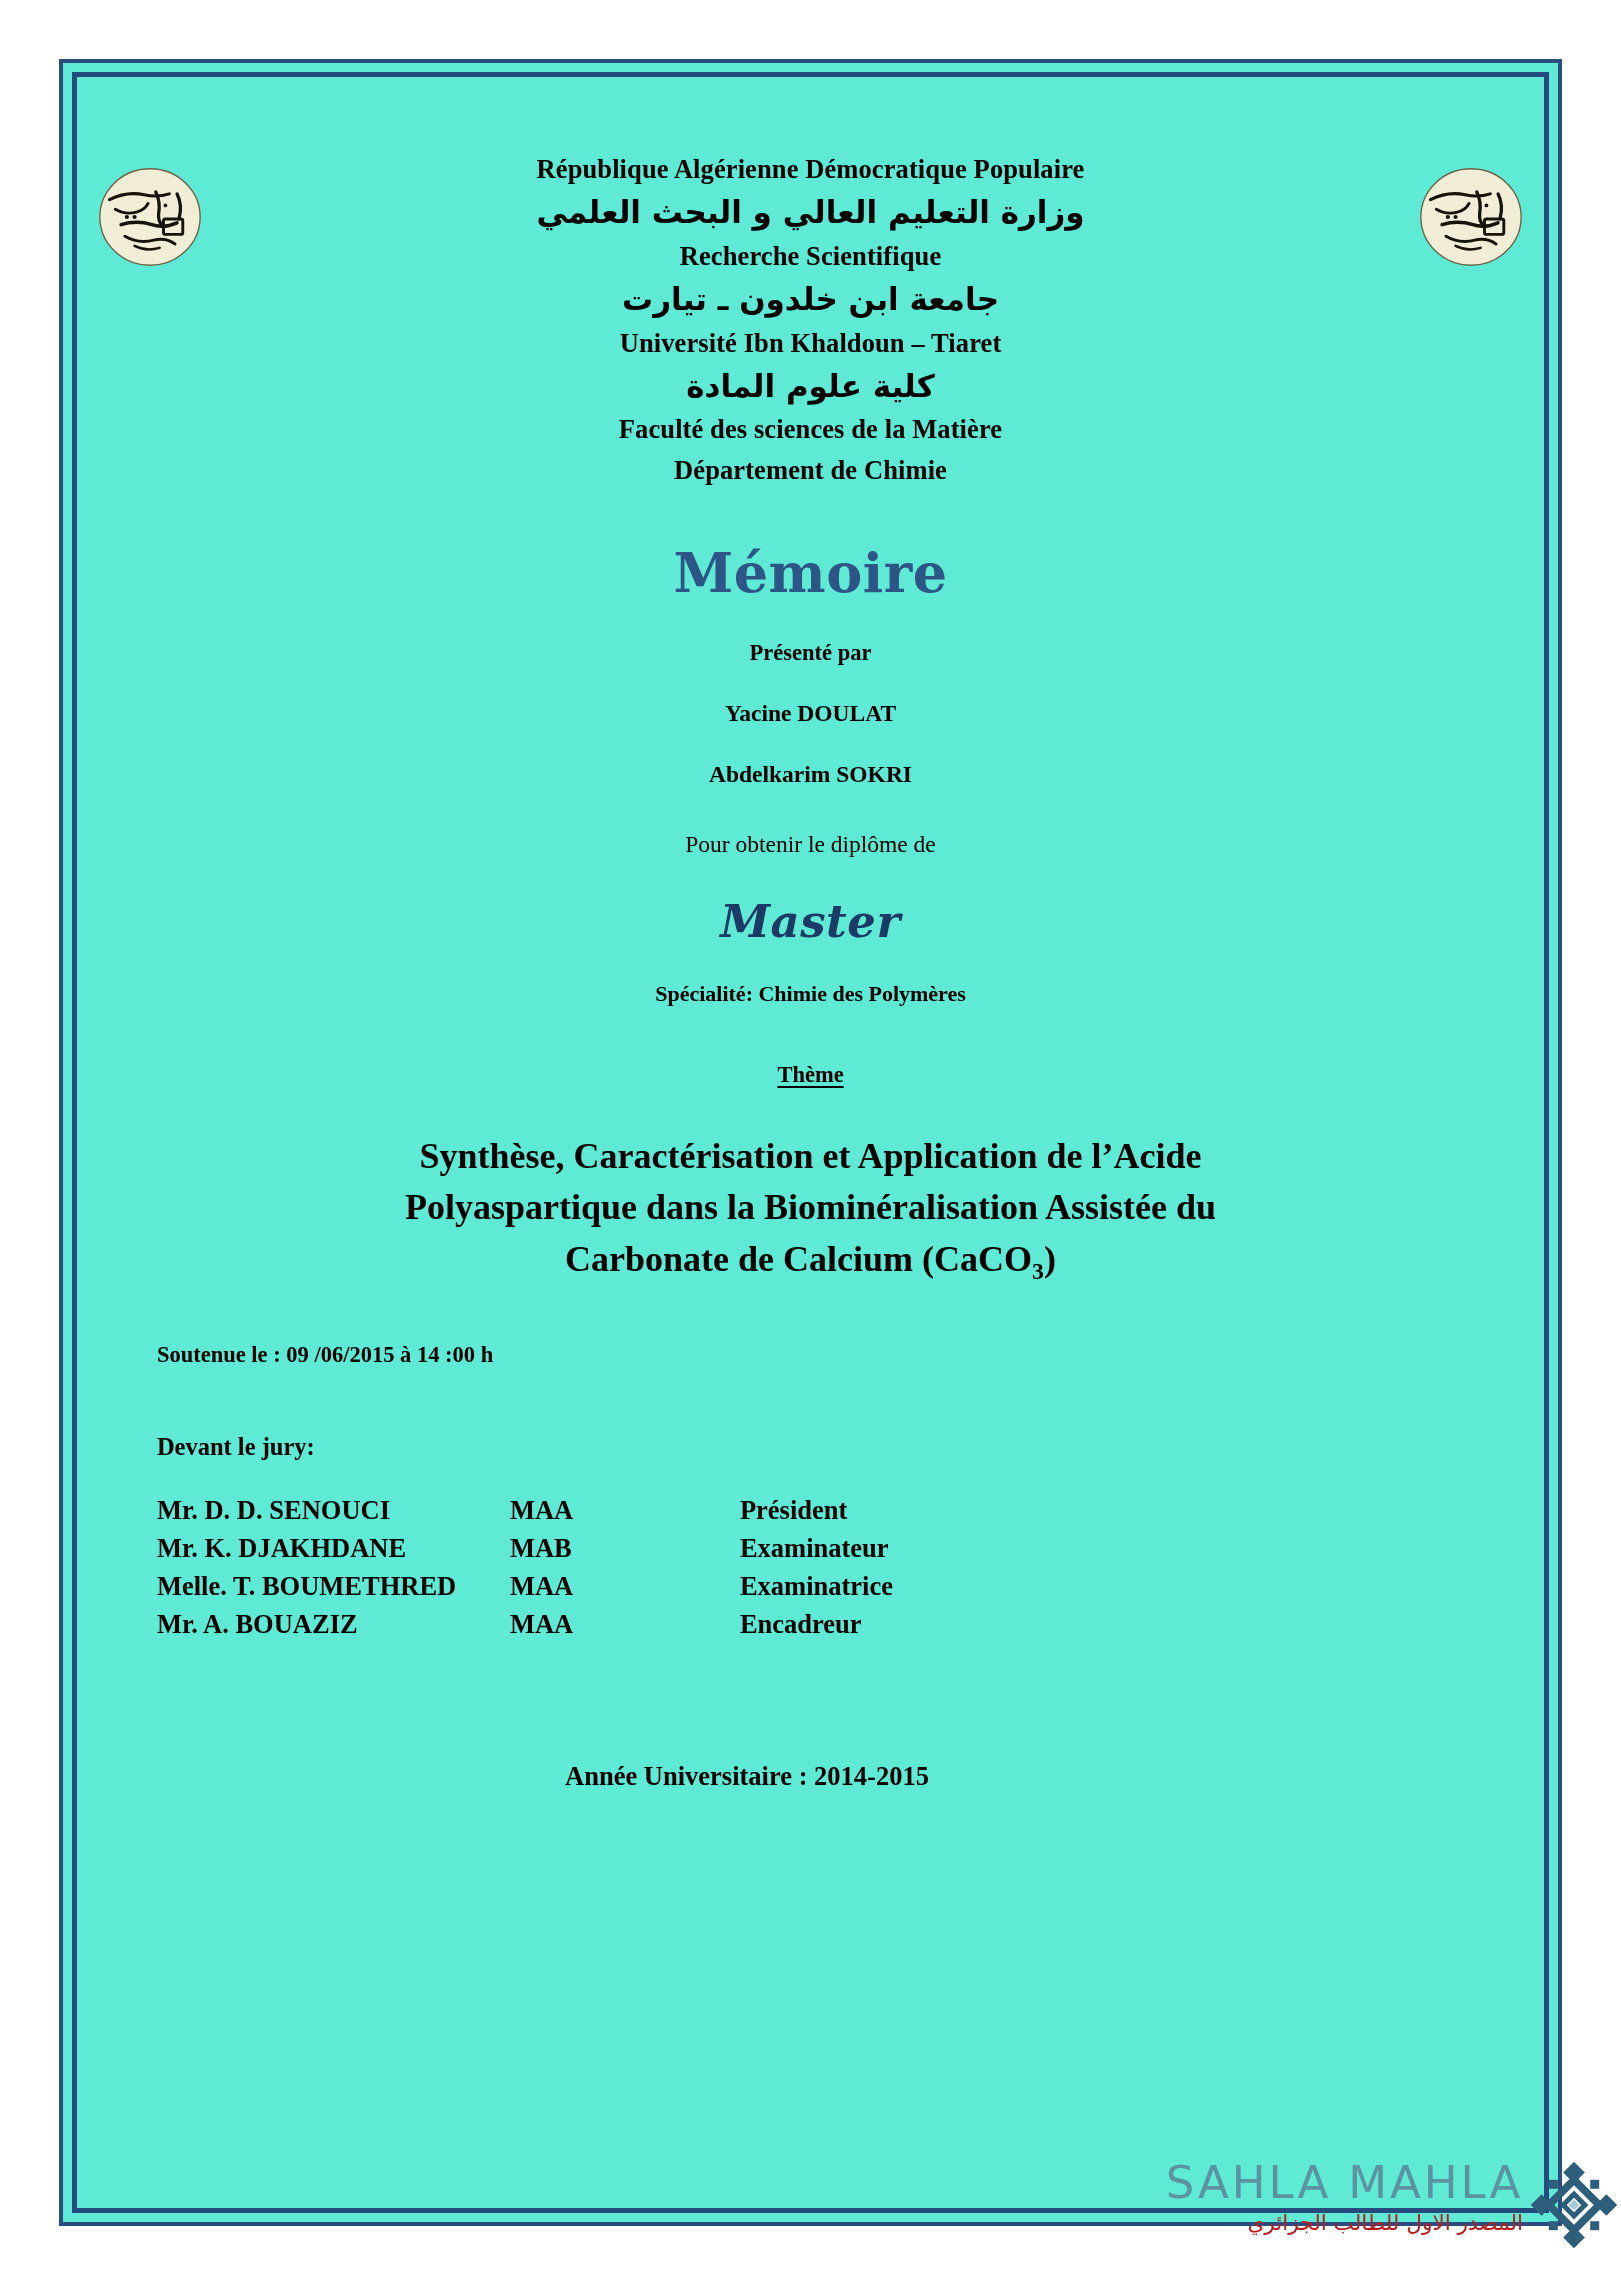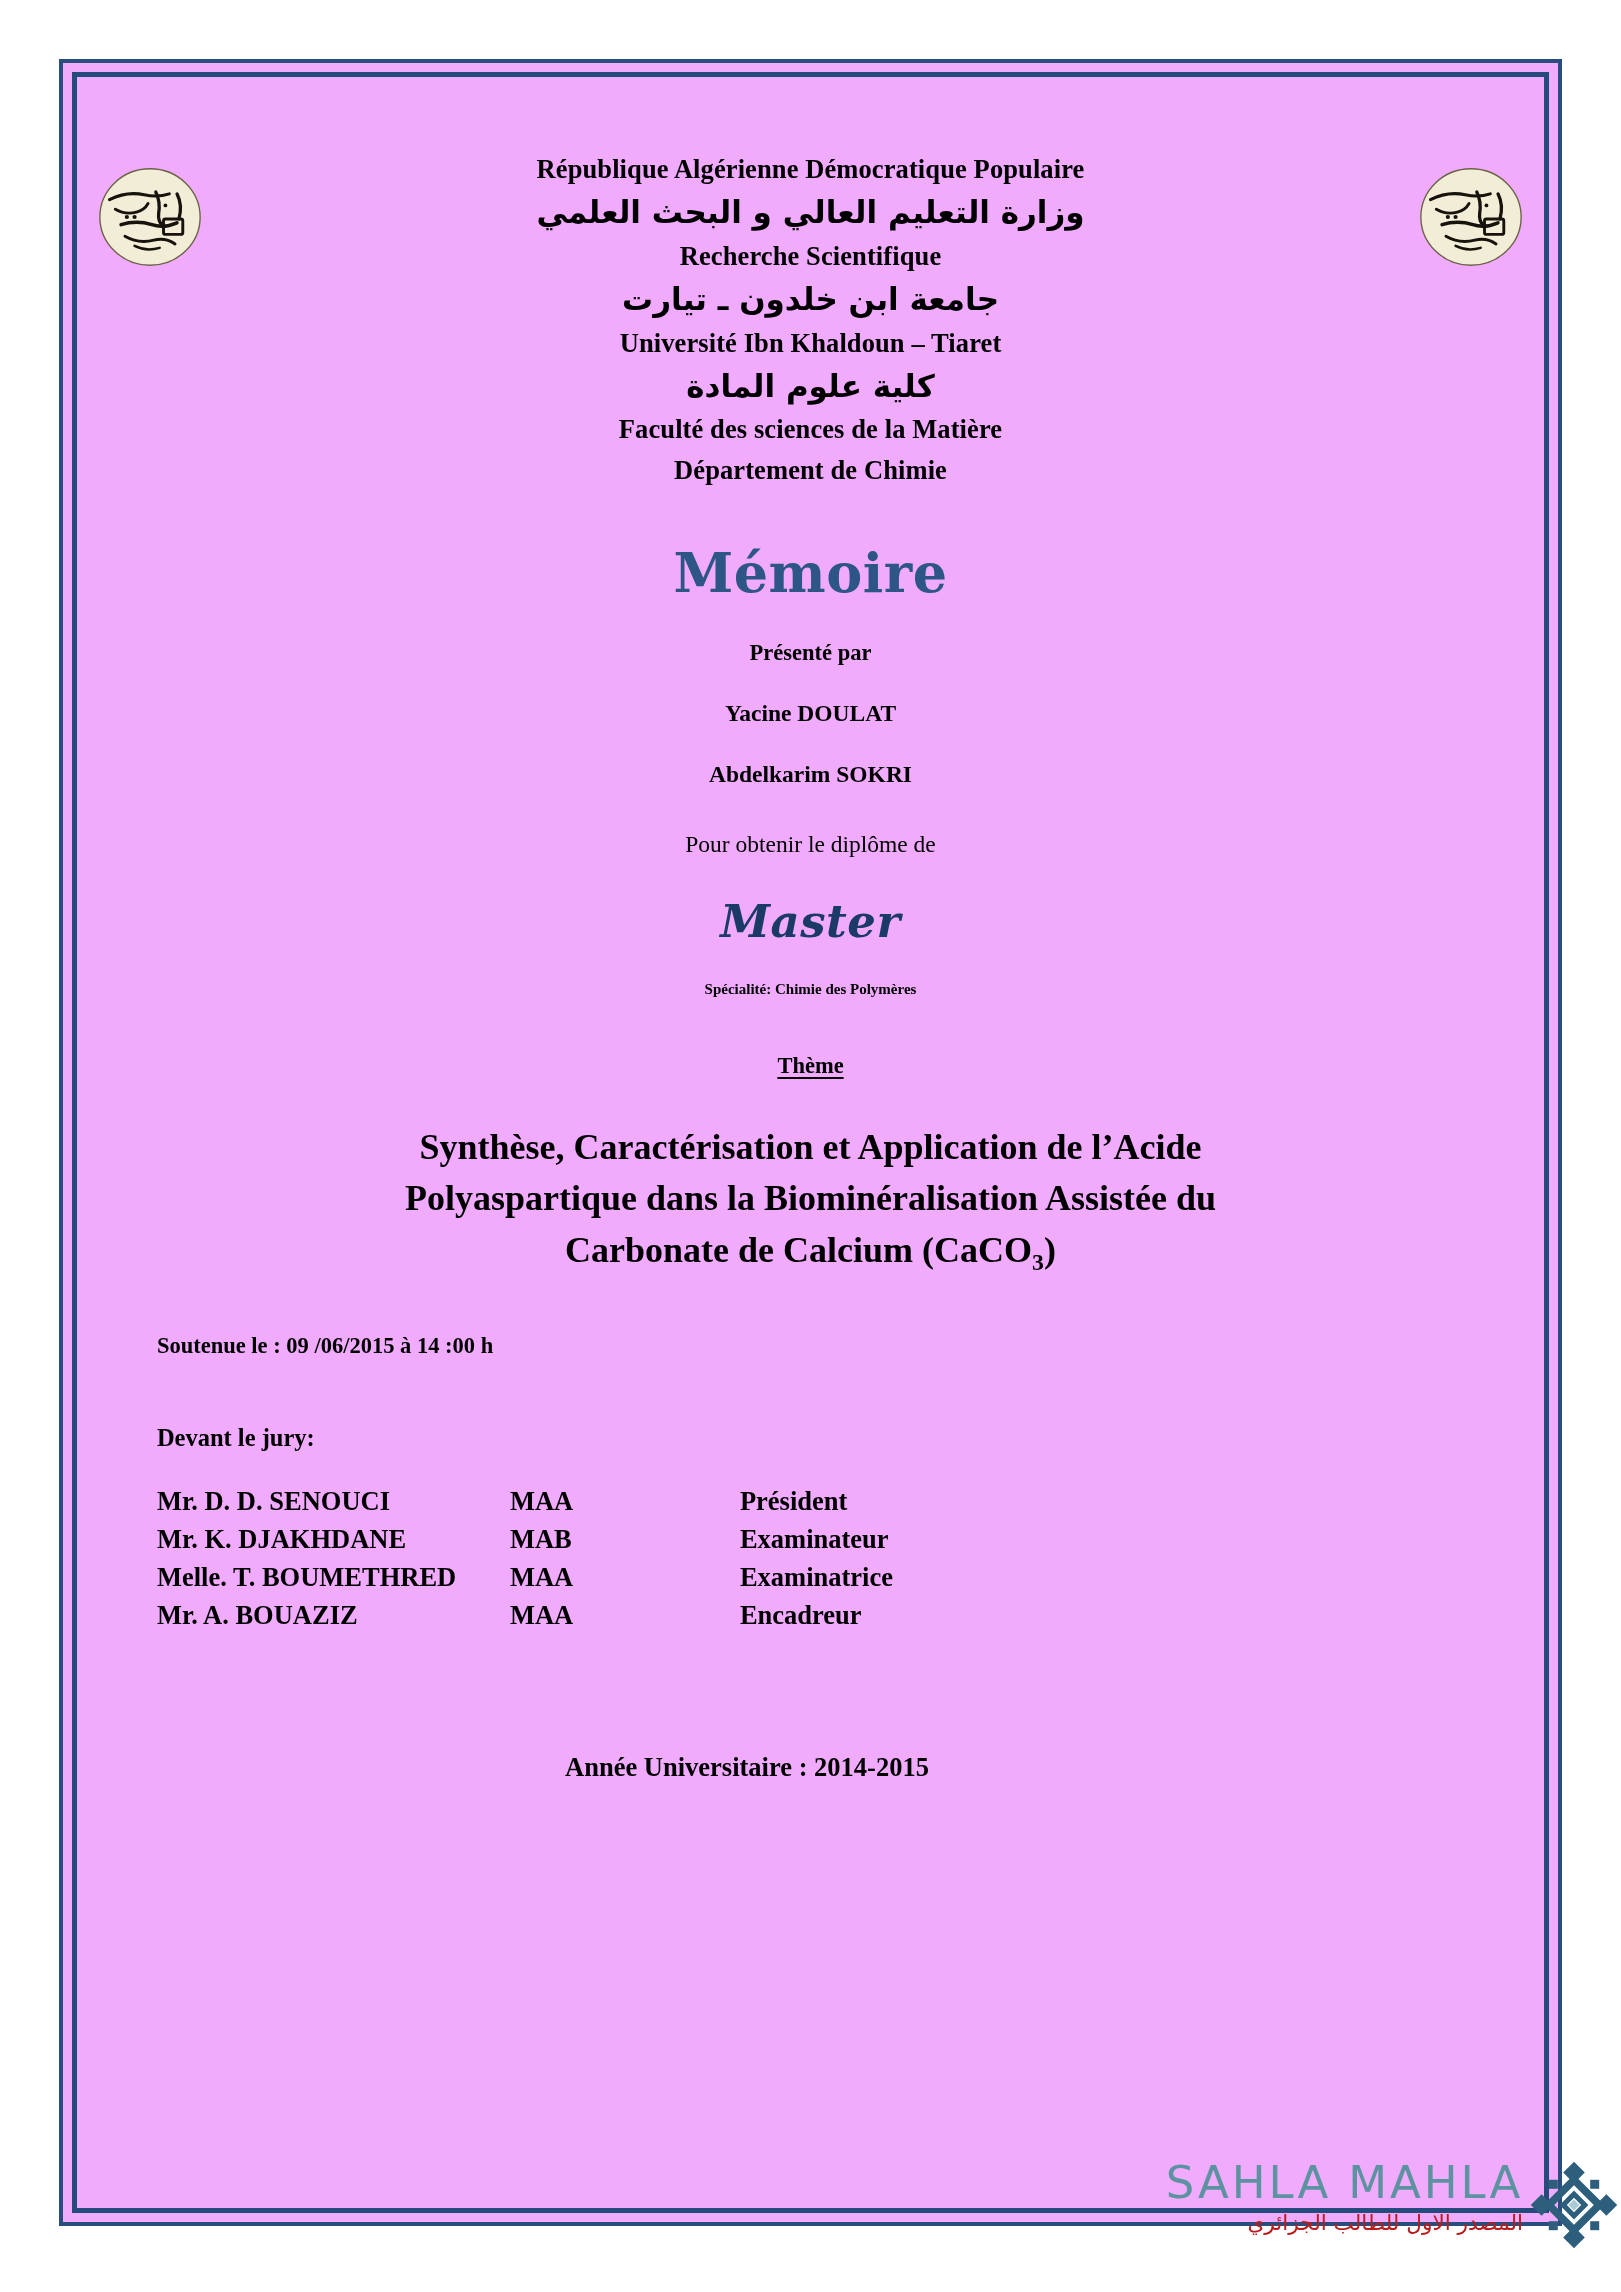--- a/index.html
+++ b/index.html
@@ -18,21 +18,21 @@
   }
 
   
   #page-frame-outer {
     position: absolute;
     left: 59px;
     top: 59px;
     right: 59px;
     bottom: 67px;
     border: 4.9px solid #2a4d80;
-    background: #f0abfc;
+    background: #5eead4;
   }
   #page-frame-inner {
     position: absolute;
     left: 8.8px;
     top: 8.8px;
     right: 8.8px;
     bottom: 8.8px;
     border: 5.9px solid #254a7c;
   }
 
@@ -112,21 +112,21 @@
     font-weight: bold;
     font-style: italic;
     font-size: 45px;
     color: #1b3a65;
     letter-spacing: 0.5px;
   }
   .specialite {
     text-align: center;
     margin-top: 33px;
     font-weight: bold;
-    font-size: 15px;
+    font-size: 22px;
   }
   .theme-label {
     text-align: center;
     margin-top: 55px;
     font-weight: bold;
     font-size: 22.5px;
   }
   .theme-label span {
     text-decoration: underline;
     text-underline-offset: 3.9px;

